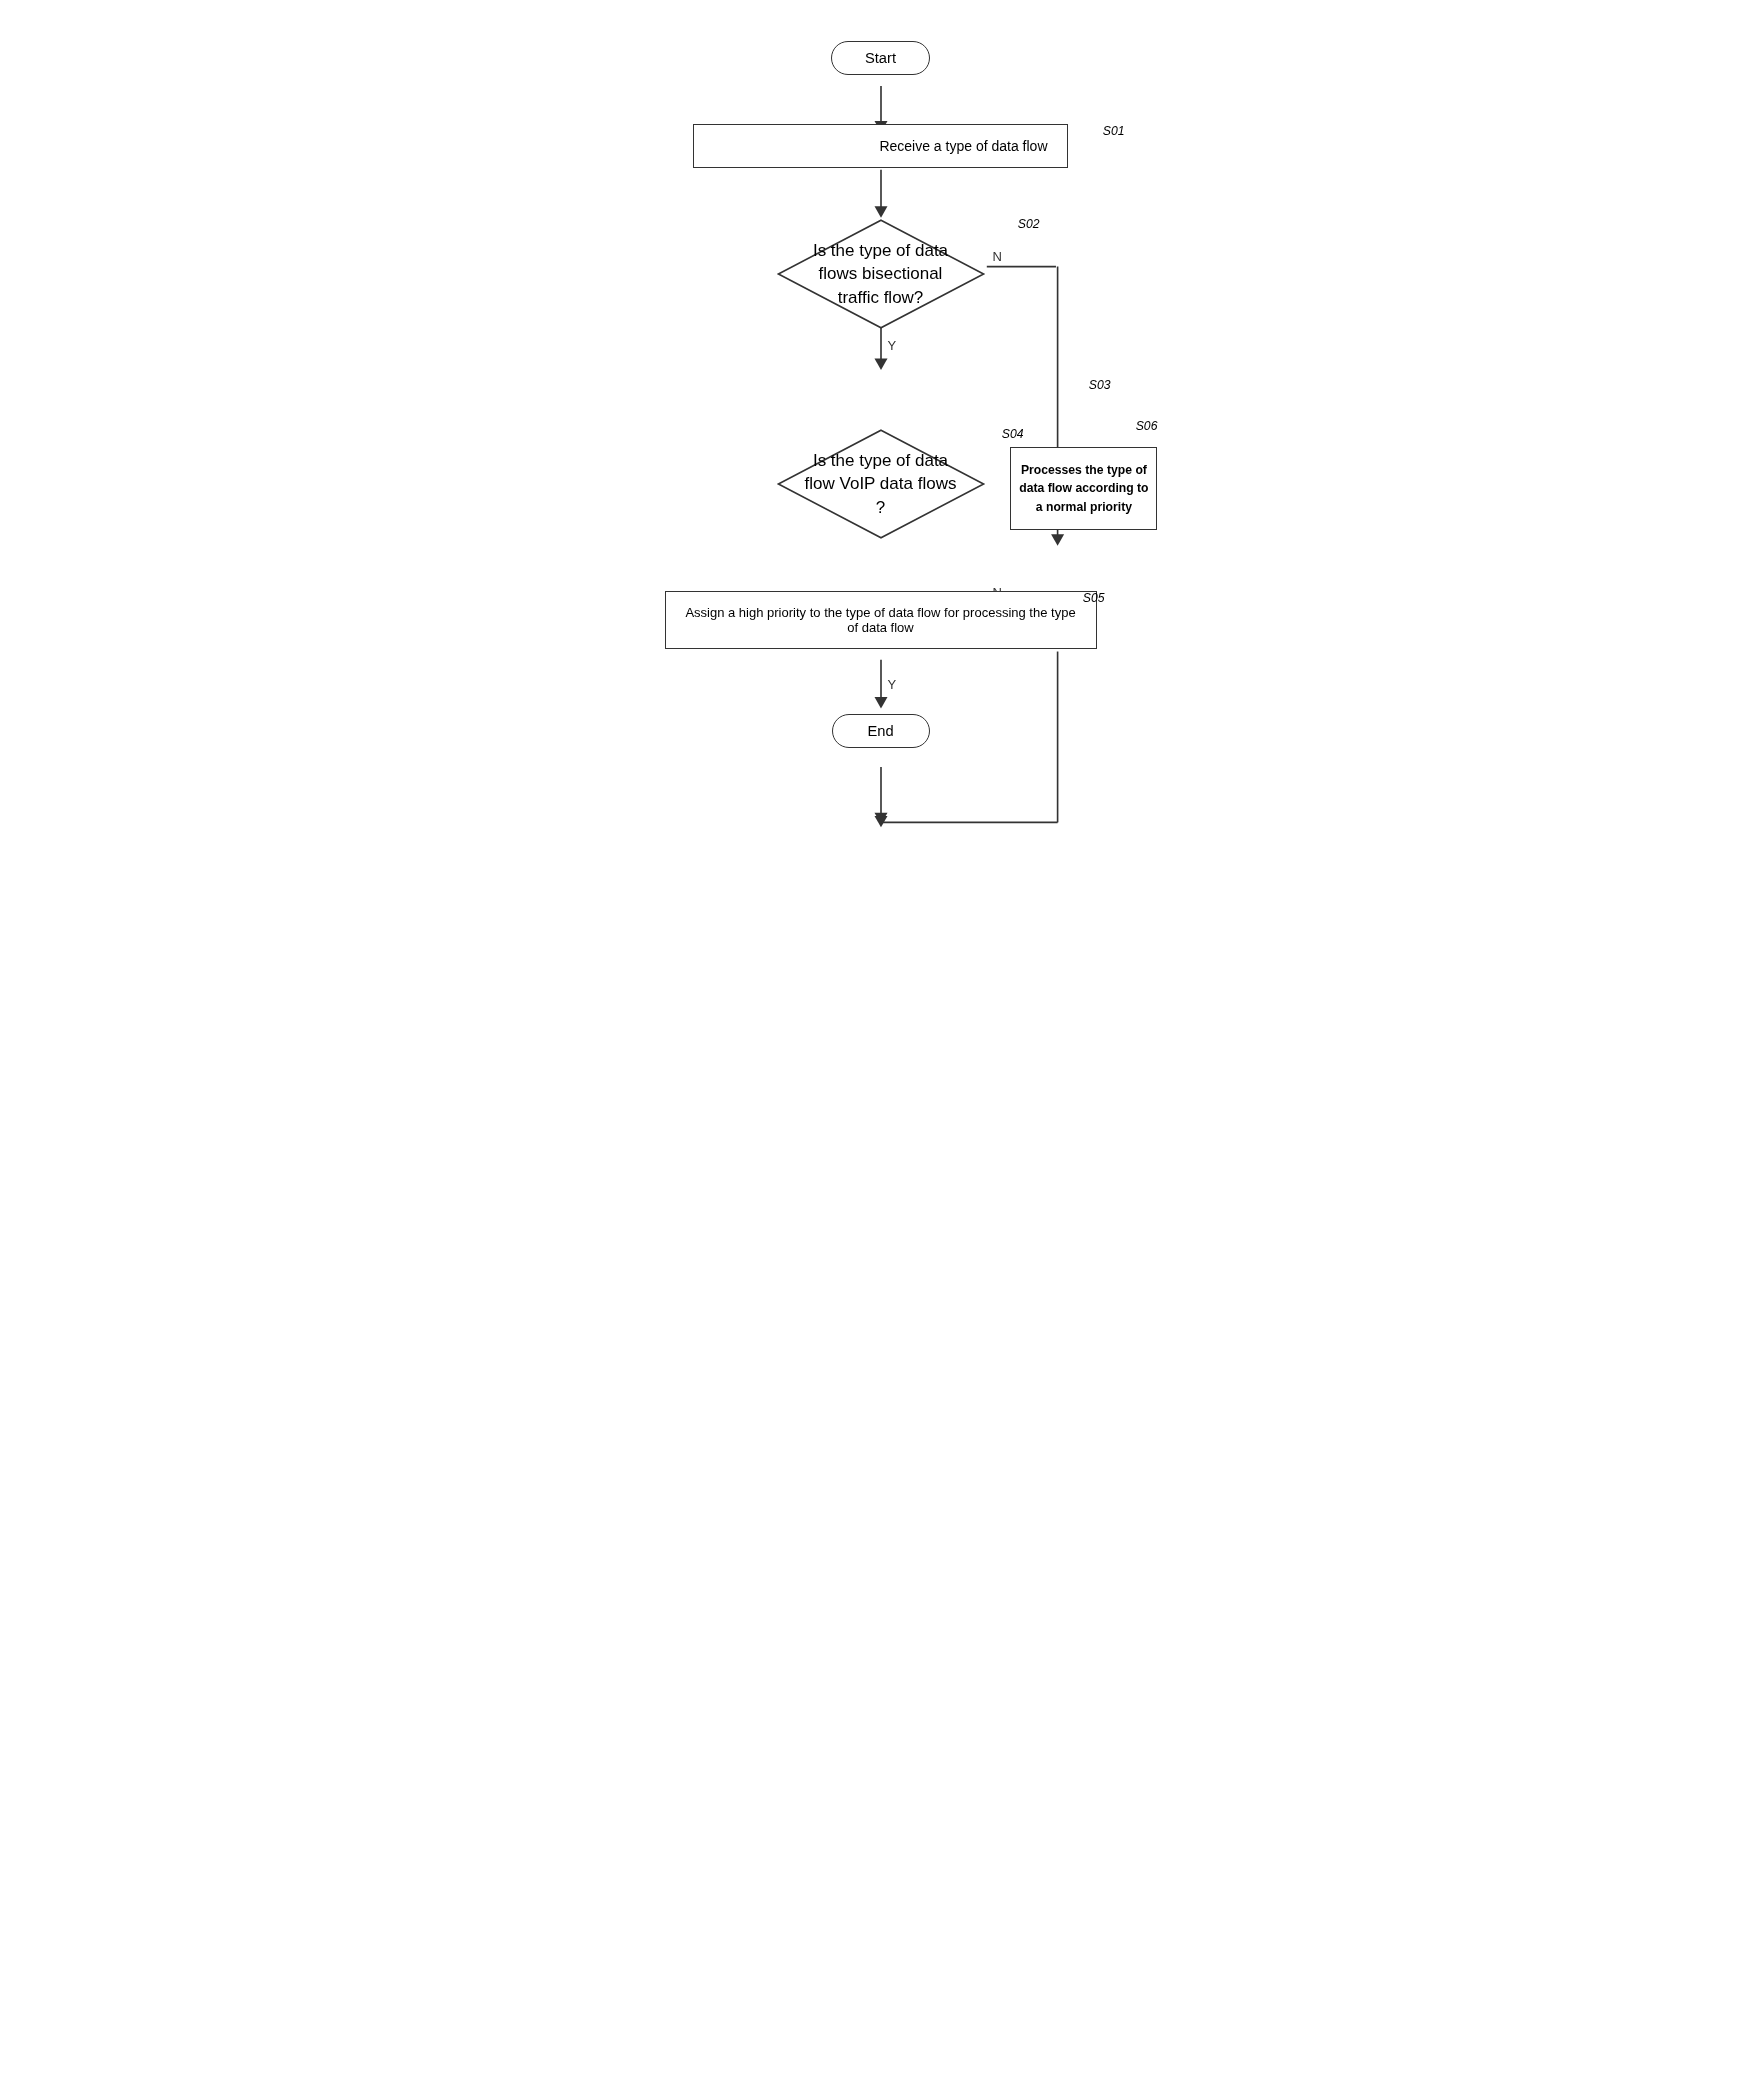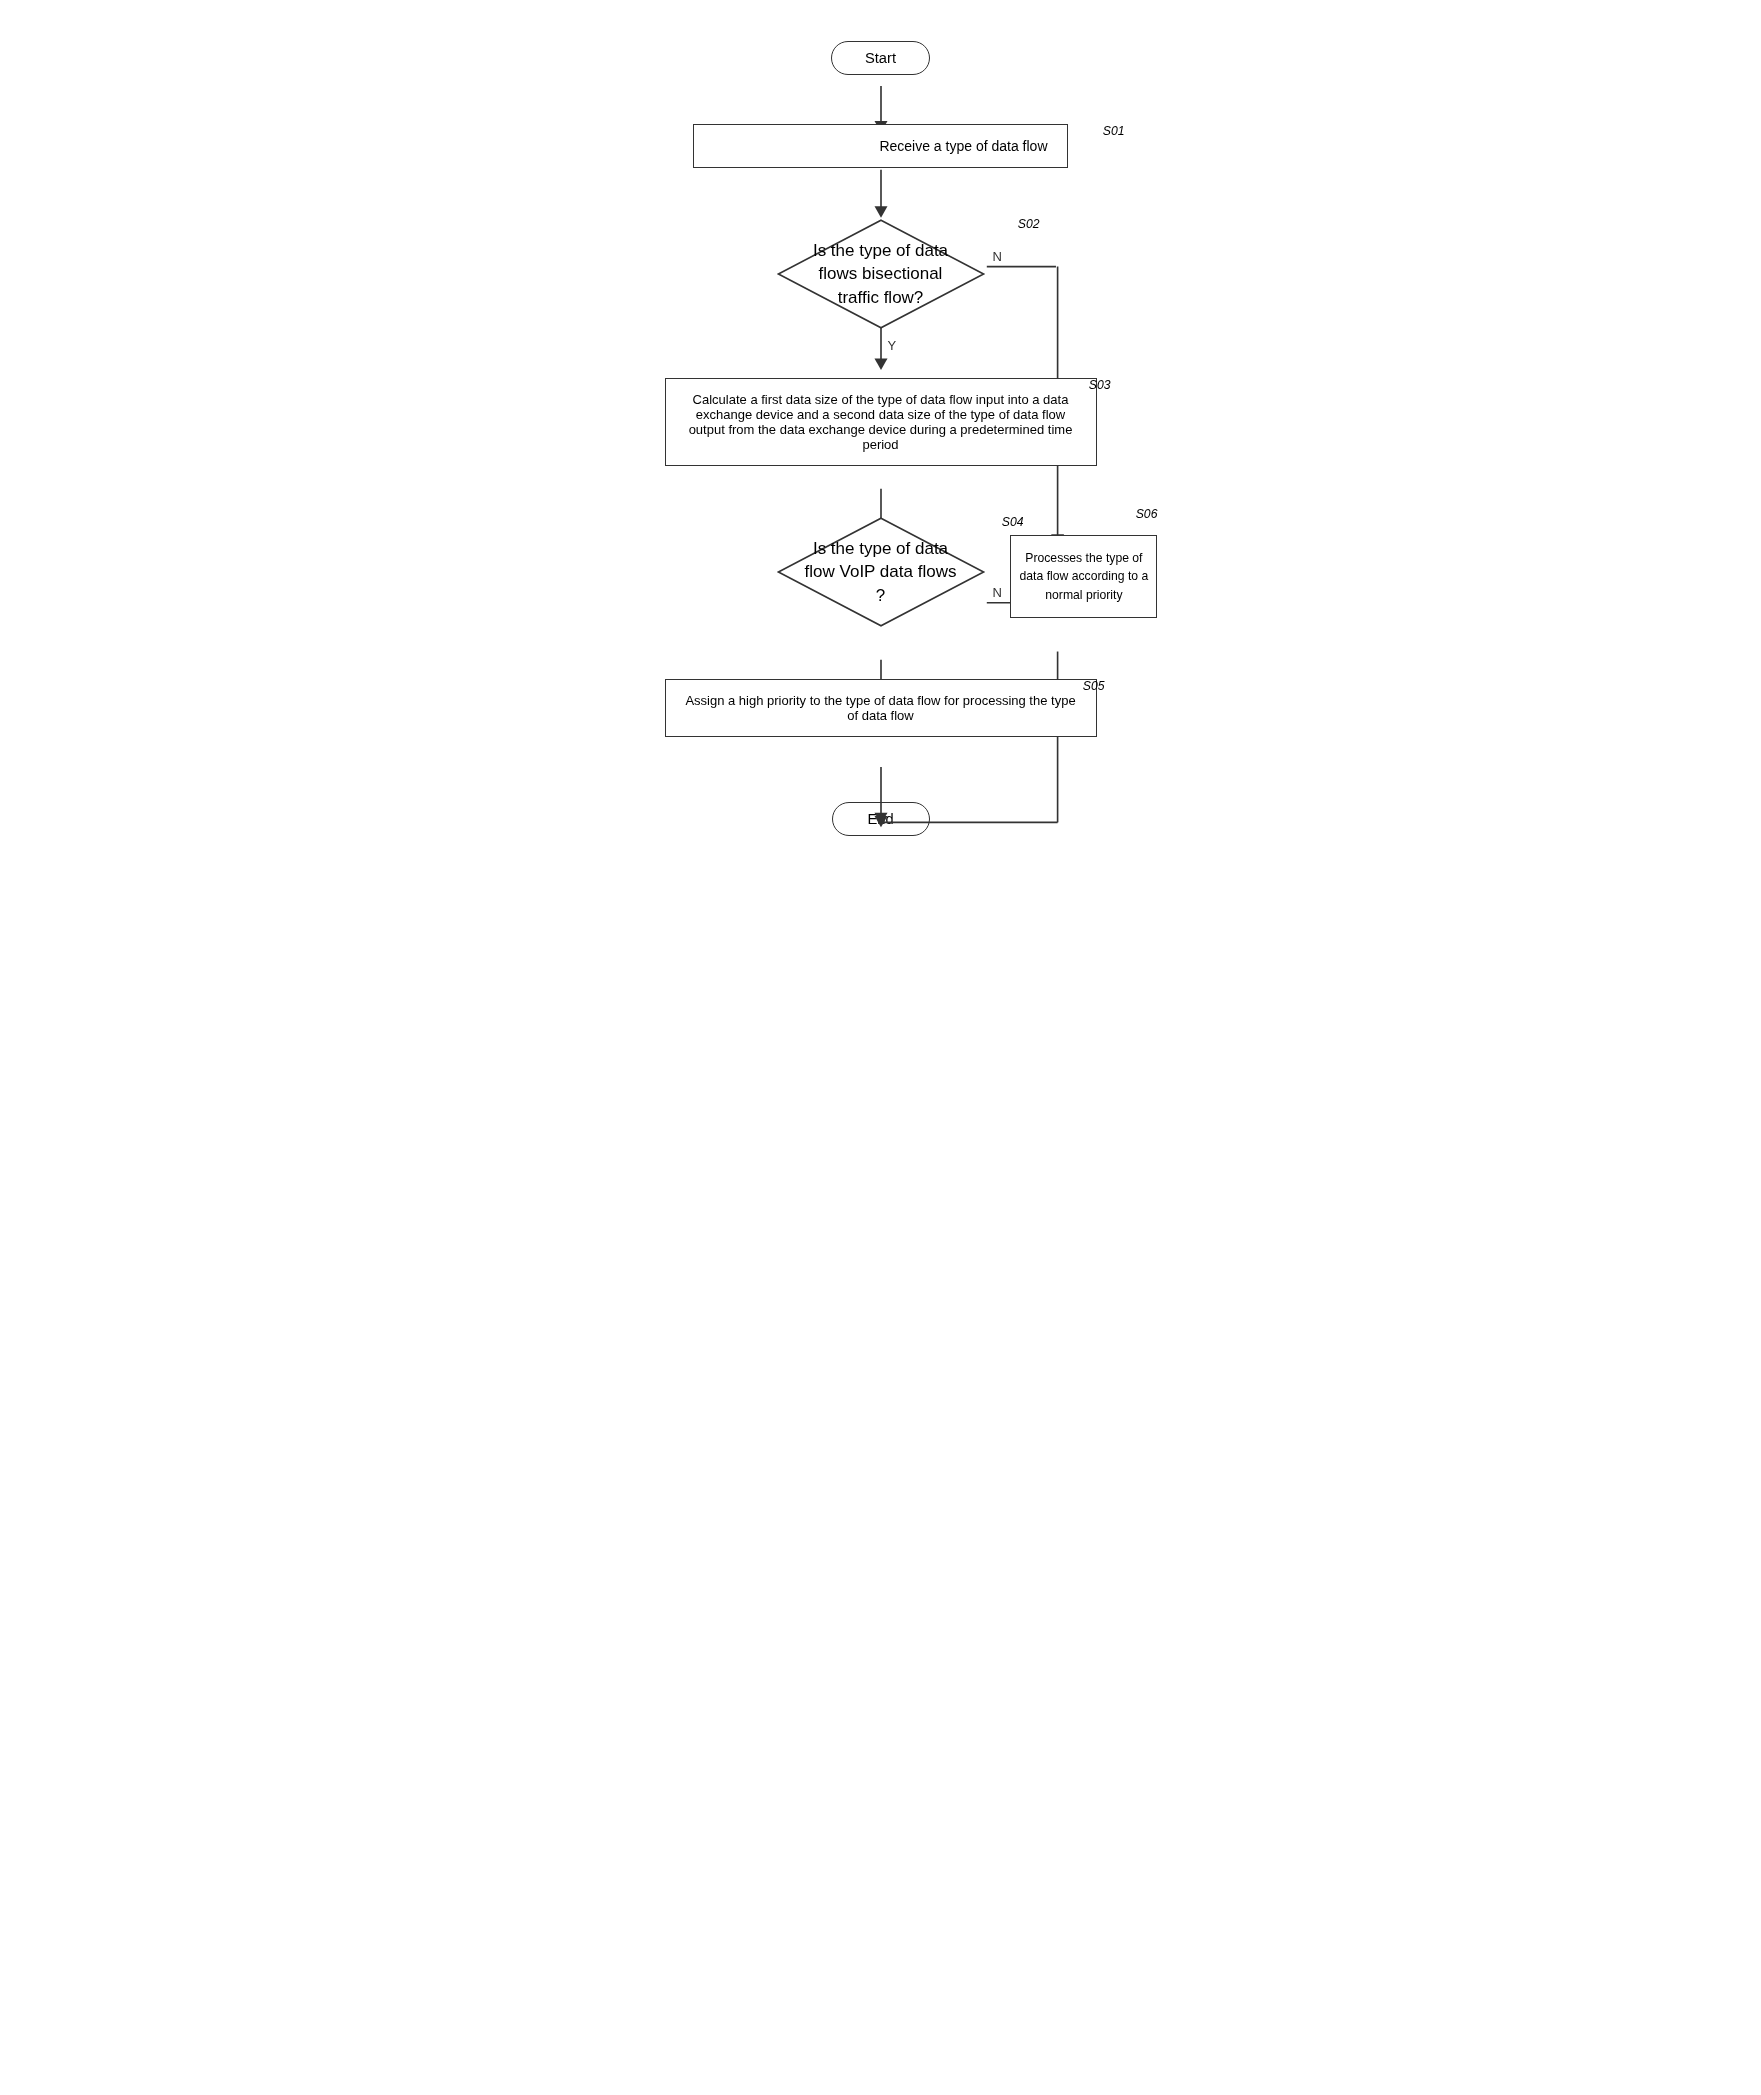--- a/index.html
+++ b/index.html
@@ -60,20 +60,21 @@
       padding: 0 24.4px;
     }
     .process-side {
       border: 1.6px solid #333;
       padding: 13px 7px;
       text-align: center;
       font-size: 12.2px;
       background: #fff;
       width: 147px;
       line-height: 1.5;
+      font-weight: bold;
     }
 
     .main-flow {
       position: relative;
       width: 570px;
       display: flex;
       flex-direction: column;
       align-items: center;
     }
   </style>
@@ -143,21 +144,20 @@
         <polygon points="130,4 256,70 130,136 4,70" fill="#fff" stroke="#333" stroke-width="2"></polygon>
       </svg>
       <div class="decision-text">Is the type of data flows bisectional traffic flow?</div>
     </div>
   </div>
 
   <div style="height:47px;"></div>
 
   <div style="display:flex; flex-direction:column; align-items:center; width:100%; position:relative;">
     <span style="position:absolute; right:55px; top:0; font-size:12.2px; font-style:italic;">S03</span>
-    <div class="process-wide">Calculate a first data size of the type of data flow input into a data exchange device and a second data size of the type of data flow output from the data exchange device during a predetermined time period</div>
   </div>
 
   <div style="height:49px;"></div>
 
   <div style="display:flex; flex-direction:column; align-items:center; width:100%; position:relative;">
     <span style="position:absolute; right:142px; top:0; font-size:12.2px; font-style:italic;">S04</span>
     <div class="decision">
       <svg width="212" height="114" viewBox="0 0 260 140">
         <polygon points="130,4 256,70 130,136 4,70" fill="#fff" stroke="#333" stroke-width="2"></polygon>
       </svg>

